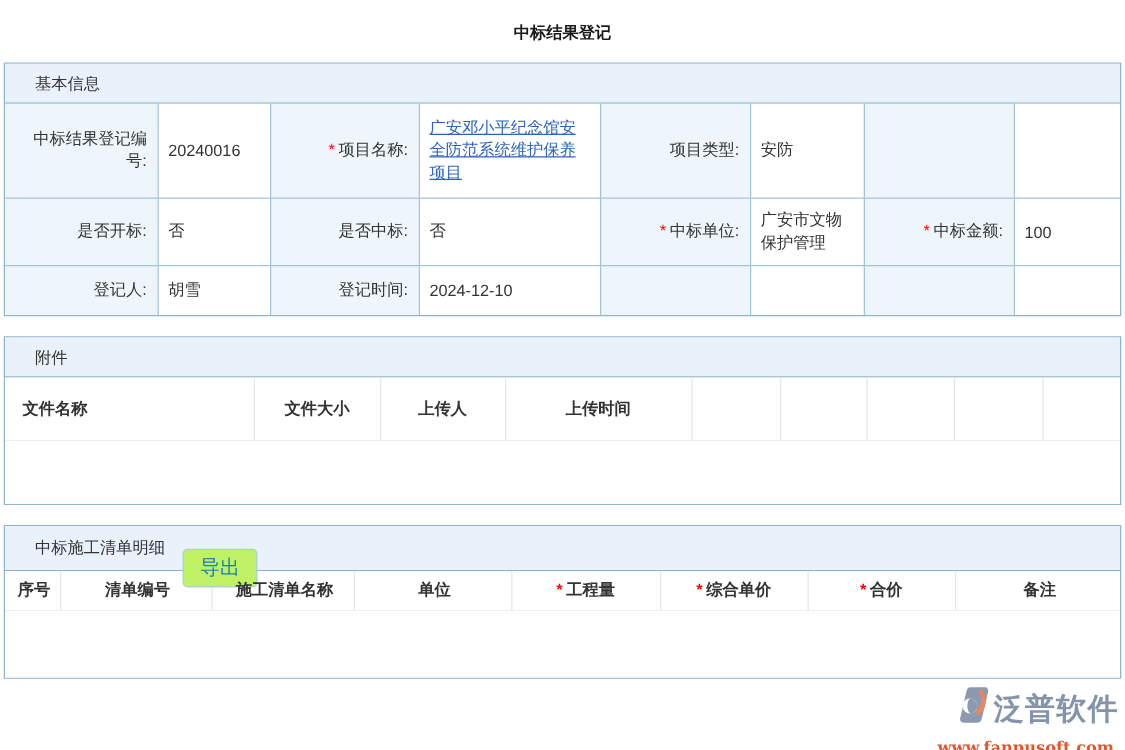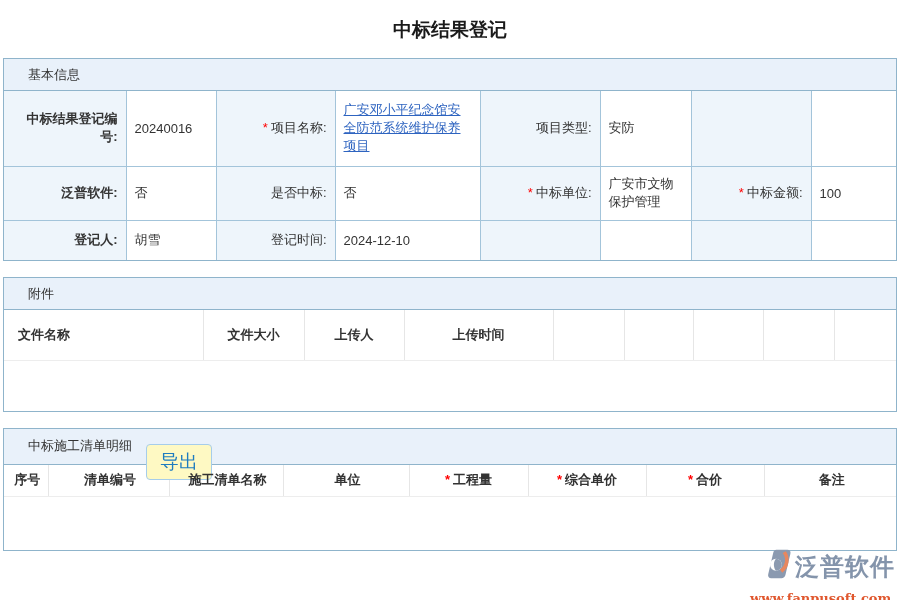--- a/index.html
+++ b/index.html
@@ -4,21 +4,21 @@
 <style>
   * { box-sizing: border-box; }
   html,body { margin:0; padding:0; }
   body {
     width:900px; height:600px; overflow:hidden;
     background:#ffffff; color:#333;
     font-family:"Liberation Sans", sans-serif;
     position:relative; font-size:13px;
   }
   .page-title {
-    text-align:center; font-weight:bold; font-size:19px; color:#1a1a1a;
+    text-align:center; font-weight:bold; font-size:13px; color:#1a1a1a;
     padding:17px 0 15px 0;
   }
   .section {
     margin:0 3px 16px 3px;
     border:1px solid #8fb4cb;
     background:#fff;
   }
   .section-band {
     background:#e9f1fa;
     border-bottom:1px solid #8fb4cb;
@@ -26,21 +26,21 @@
     height:32px; display:flex; align-items:center; gap:14px;
     color:#333; font-size:13px;
   }
   
   table { border-collapse:collapse; width:100%; table-layout:fixed; }
   .info-table td {
     border:1px solid #a3c4da;
     padding:4px 8px; font-size:13px; vertical-align:middle;
     word-break:break-all;
   }
-  .info-table td:first-child { border-left:none;font-weight:bold; }
+  .info-table td:first-child { border-left:none; }
   .info-table td:last-child { border-right:none; }
   .info-table tr:first-child td { border-top:none; }
   .info-table tr:last-child td { border-bottom:none; }
   .cell-label { background:#eef5fb; text-align:right; color:#333; }
   .cell-value { background:#ffffff; text-align:left; }
   .req { color:#ff0000; margin-right:3px; }
   .link { color:#2e64c0; text-decoration:underline; cursor:pointer; }
   
   .list-table th {
     font-weight:bold; font-size:13px; color:#333;
@@ -49,22 +49,22 @@
     background:#fff; text-align:center; vertical-align:middle;
   }
   .list-table th:last-child { border-right:none; }
   .att-table th { height:50px; }
   .att-table th.first { text-align:left; padding-left:14px; }
   .bid-table th { height:32px; }
   .empty-body { background:#fff; }
   .att-empty { height:50px; }
   .bid-empty { height:53px; }
   .export-btn {
-    background:#fef9c3; border:1px solid #a6cdea; color:#1e7cc0;
-    border-radius:4px; font-size:19px; padding:4px 13px; cursor:pointer;
+    background:#bef264; border:1px solid #a6cdea; color:#1e7cc0;
+    border-radius:4px; font-size:16px; padding:4px 13px; cursor:pointer;
     font-family:"Liberation Sans", sans-serif;
     margin-top:32px;
   }
   
   .brand {
     position:absolute; right:5px; top:549px; width:145px;
     text-align:left; line-height:1;
   }
   .brand-top { display:flex; align-items:flex-end; justify-content:flex-end; gap:2px; }
   .brand-name {
@@ -101,21 +101,21 @@
       <td class="cell-label"><span class="req"></span><span>中标结果登记编号:</span></td>
       <td class="cell-value">20240016</td>
       <td class="cell-label"><span class="req">*</span><span>项目名称:</span></td>
       <td class="cell-value"><a class="link">广安邓小平纪念馆安全防范系统维护保养项目</a></td>
       <td class="cell-label"><span class="req"></span><span>项目类型:</span></td>
       <td class="cell-value">安防</td>
       <td class="cell-label"></td>
       <td class="cell-value"></td>
     </tr>
     <tr style="height:54px">
-      <td class="cell-label"><span class="req"></span><span>泛普软件:</span></td>
+      <td class="cell-label"><span class="req"></span><span>是否开标:</span></td>
       <td class="cell-value">否</td>
       <td class="cell-label"><span class="req"></span><span>是否中标:</span></td>
       <td class="cell-value">否</td>
       <td class="cell-label"><span class="req">*</span><span>中标单位:</span></td>
       <td class="cell-value">广安市文物保护管理</td>
       <td class="cell-label"><span class="req">*</span><span>中标金额:</span></td>
       <td class="cell-value">100</td>
     </tr>
     <tr style="height:40px">
       <td class="cell-label"><span class="req"></span><span>登记人:</span></td>

